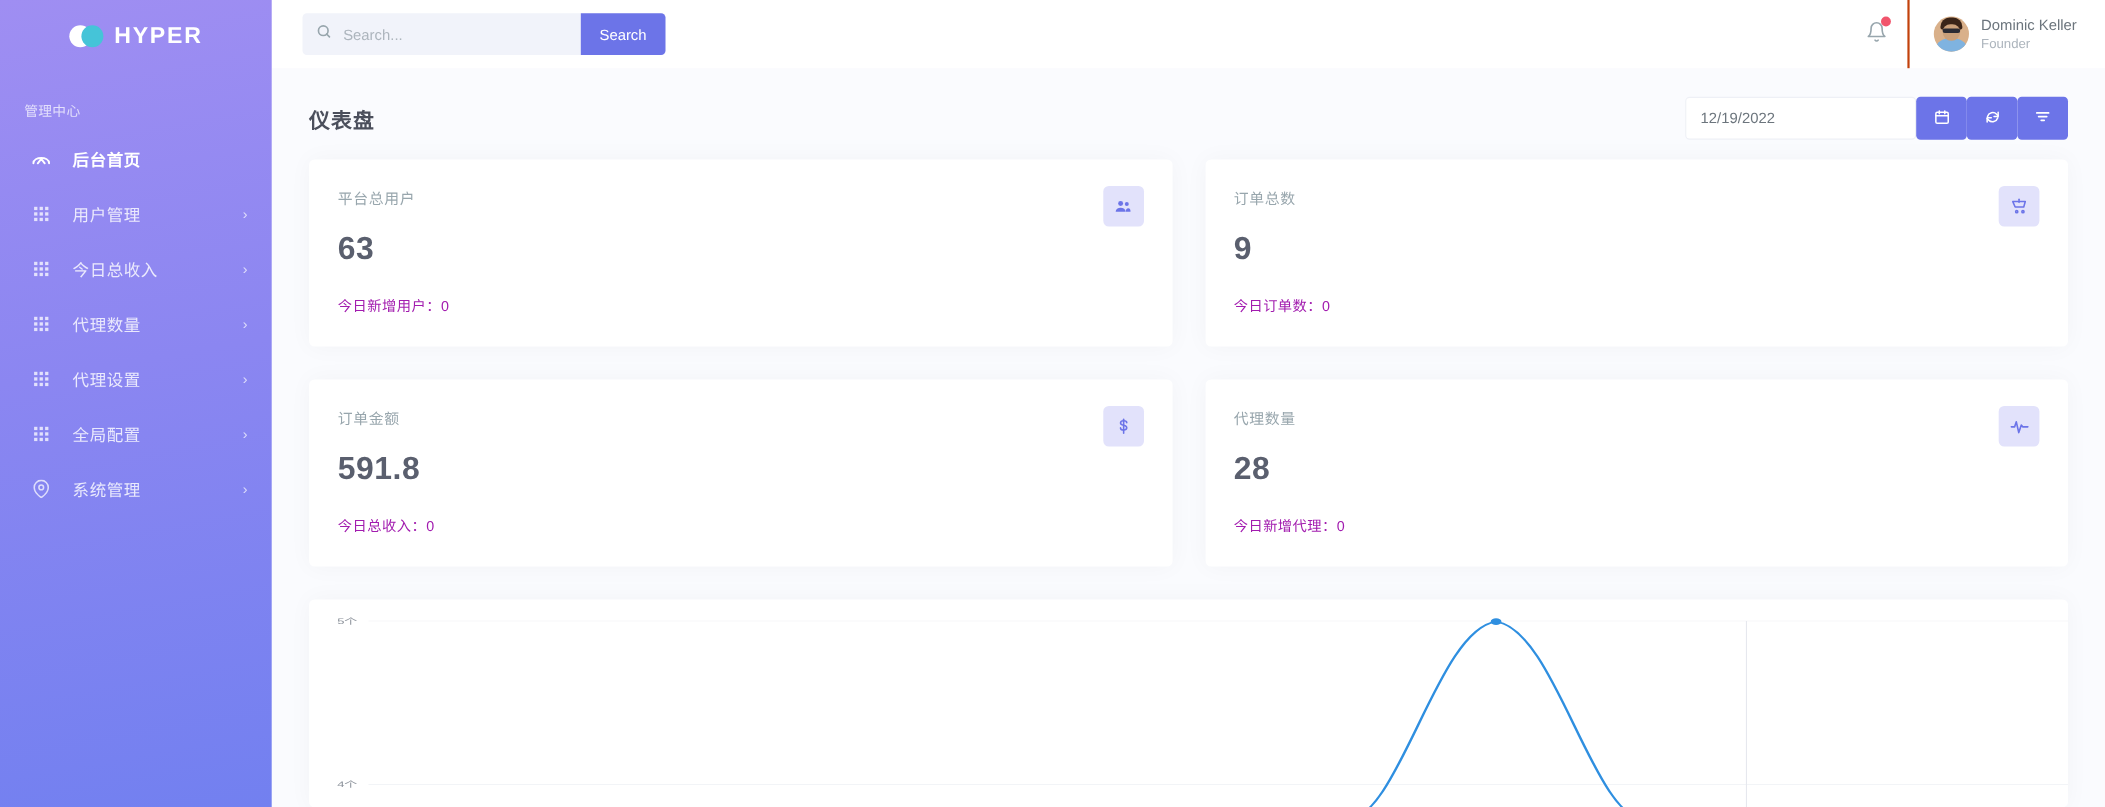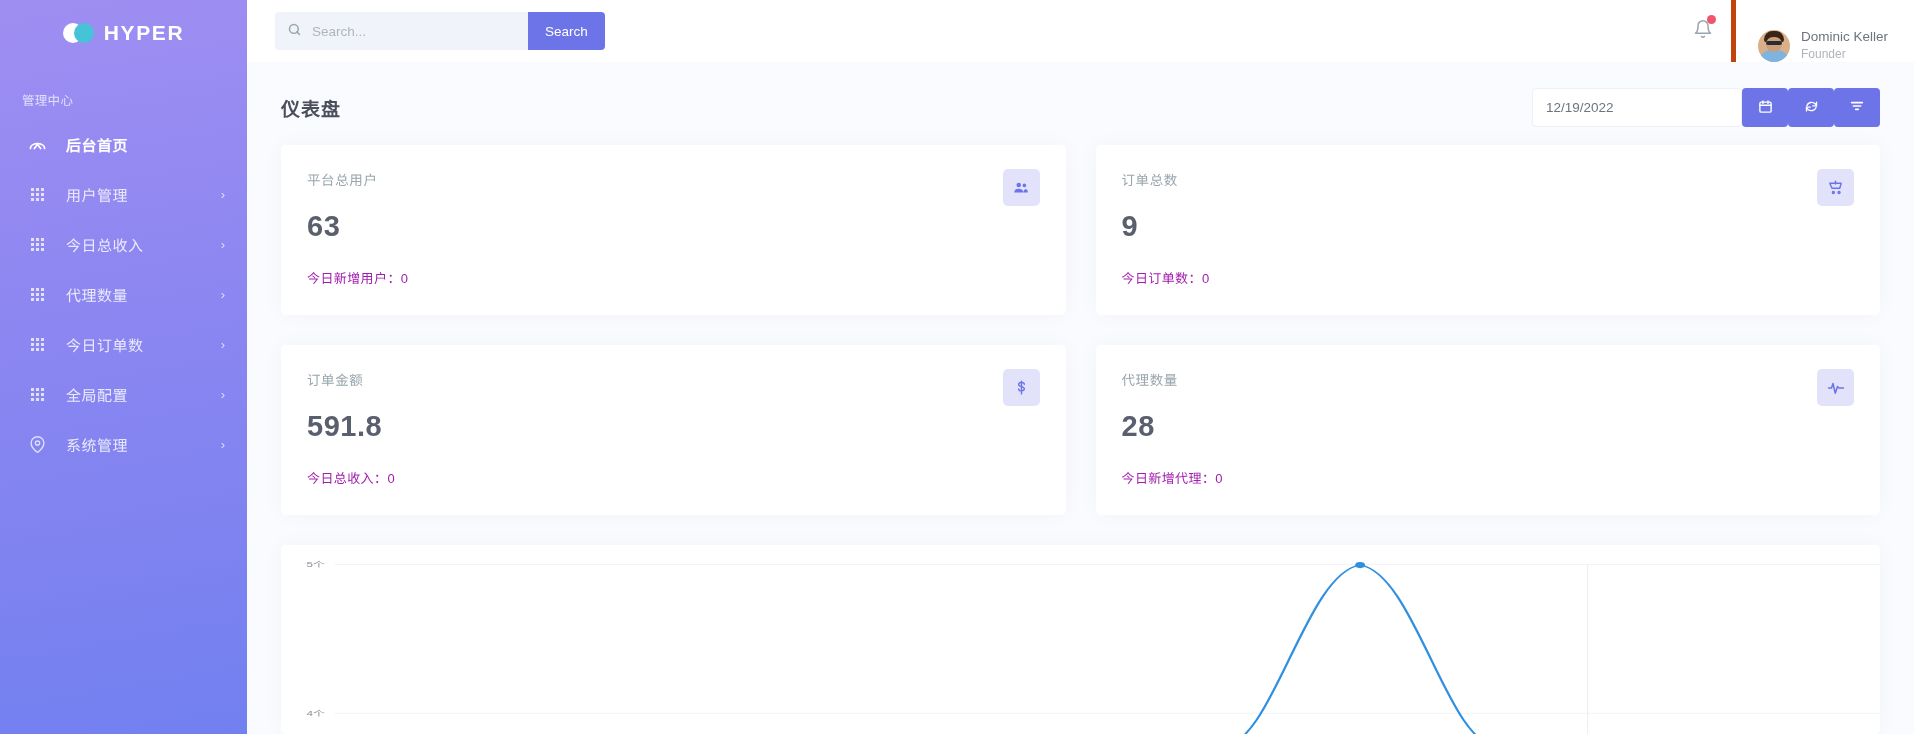--- a/index.html
+++ b/index.html
@@ -86,22 +86,22 @@
   .topbar-right { margin-left: auto; display: flex; align-items: center; height: 62px; }
   .bell-wrap {
     position: relative; width: 56px; height: 62px; display: flex;
     align-items: center; justify-content: center; cursor: pointer;
   }
   .bell-dot {
     position: absolute; top: 15px; right: 15px; width: 9px; height: 9px;
     border-radius: 50%; background: #f1556c;
   }
   .user-box {
-    display: flex; align-items: flex-end; gap: 11px; height: 62px;
-    padding: 0 26px 0 22px; border-left: 5px solid #c2410c; cursor: pointer;
+    display: flex; align-items: center; gap: 11px; height: 62px;
+    padding: 0 26px 0 22px; border-left: 2px solid #c2410c; cursor: pointer;
   }
   .avatar {
     width: 32px; height: 32px; border-radius: 50%; overflow: hidden;
     background: #d9b08a; position: relative; flex: 0 0 32px;
   }
   .avatar .hair { position: absolute; left: 6px; top: 1px; width: 20px; height: 11px;
     background: #3a2418; border-radius: 10px 10px 3px 3px; }
   .avatar .face { position: absolute; left: 8px; top: 7px; width: 16px; height: 15px;
     background: #caa07a; border-radius: 8px 8px 9px 9px; }
   .avatar .glasses { position: absolute; left: 8px; top: 11px; width: 16px; height: 4px;
@@ -244,21 +244,21 @@
             <i></i>
             <i></i>
             <i></i>
             <i></i>
             <i></i>
             <i></i>
             <i></i>
             <i></i>
           </span>
       </span>
-      <span class="nav-label">今日订单数</span>
+      <span class="nav-label">代理设置</span>
       <span class="chev">›</span>
     </div>
 
     <div class="nav-item">
       <span class="nav-ico">
         <span class="grid-ico">
             <i></i>
             <i></i>
             <i></i>
             <i></i>

